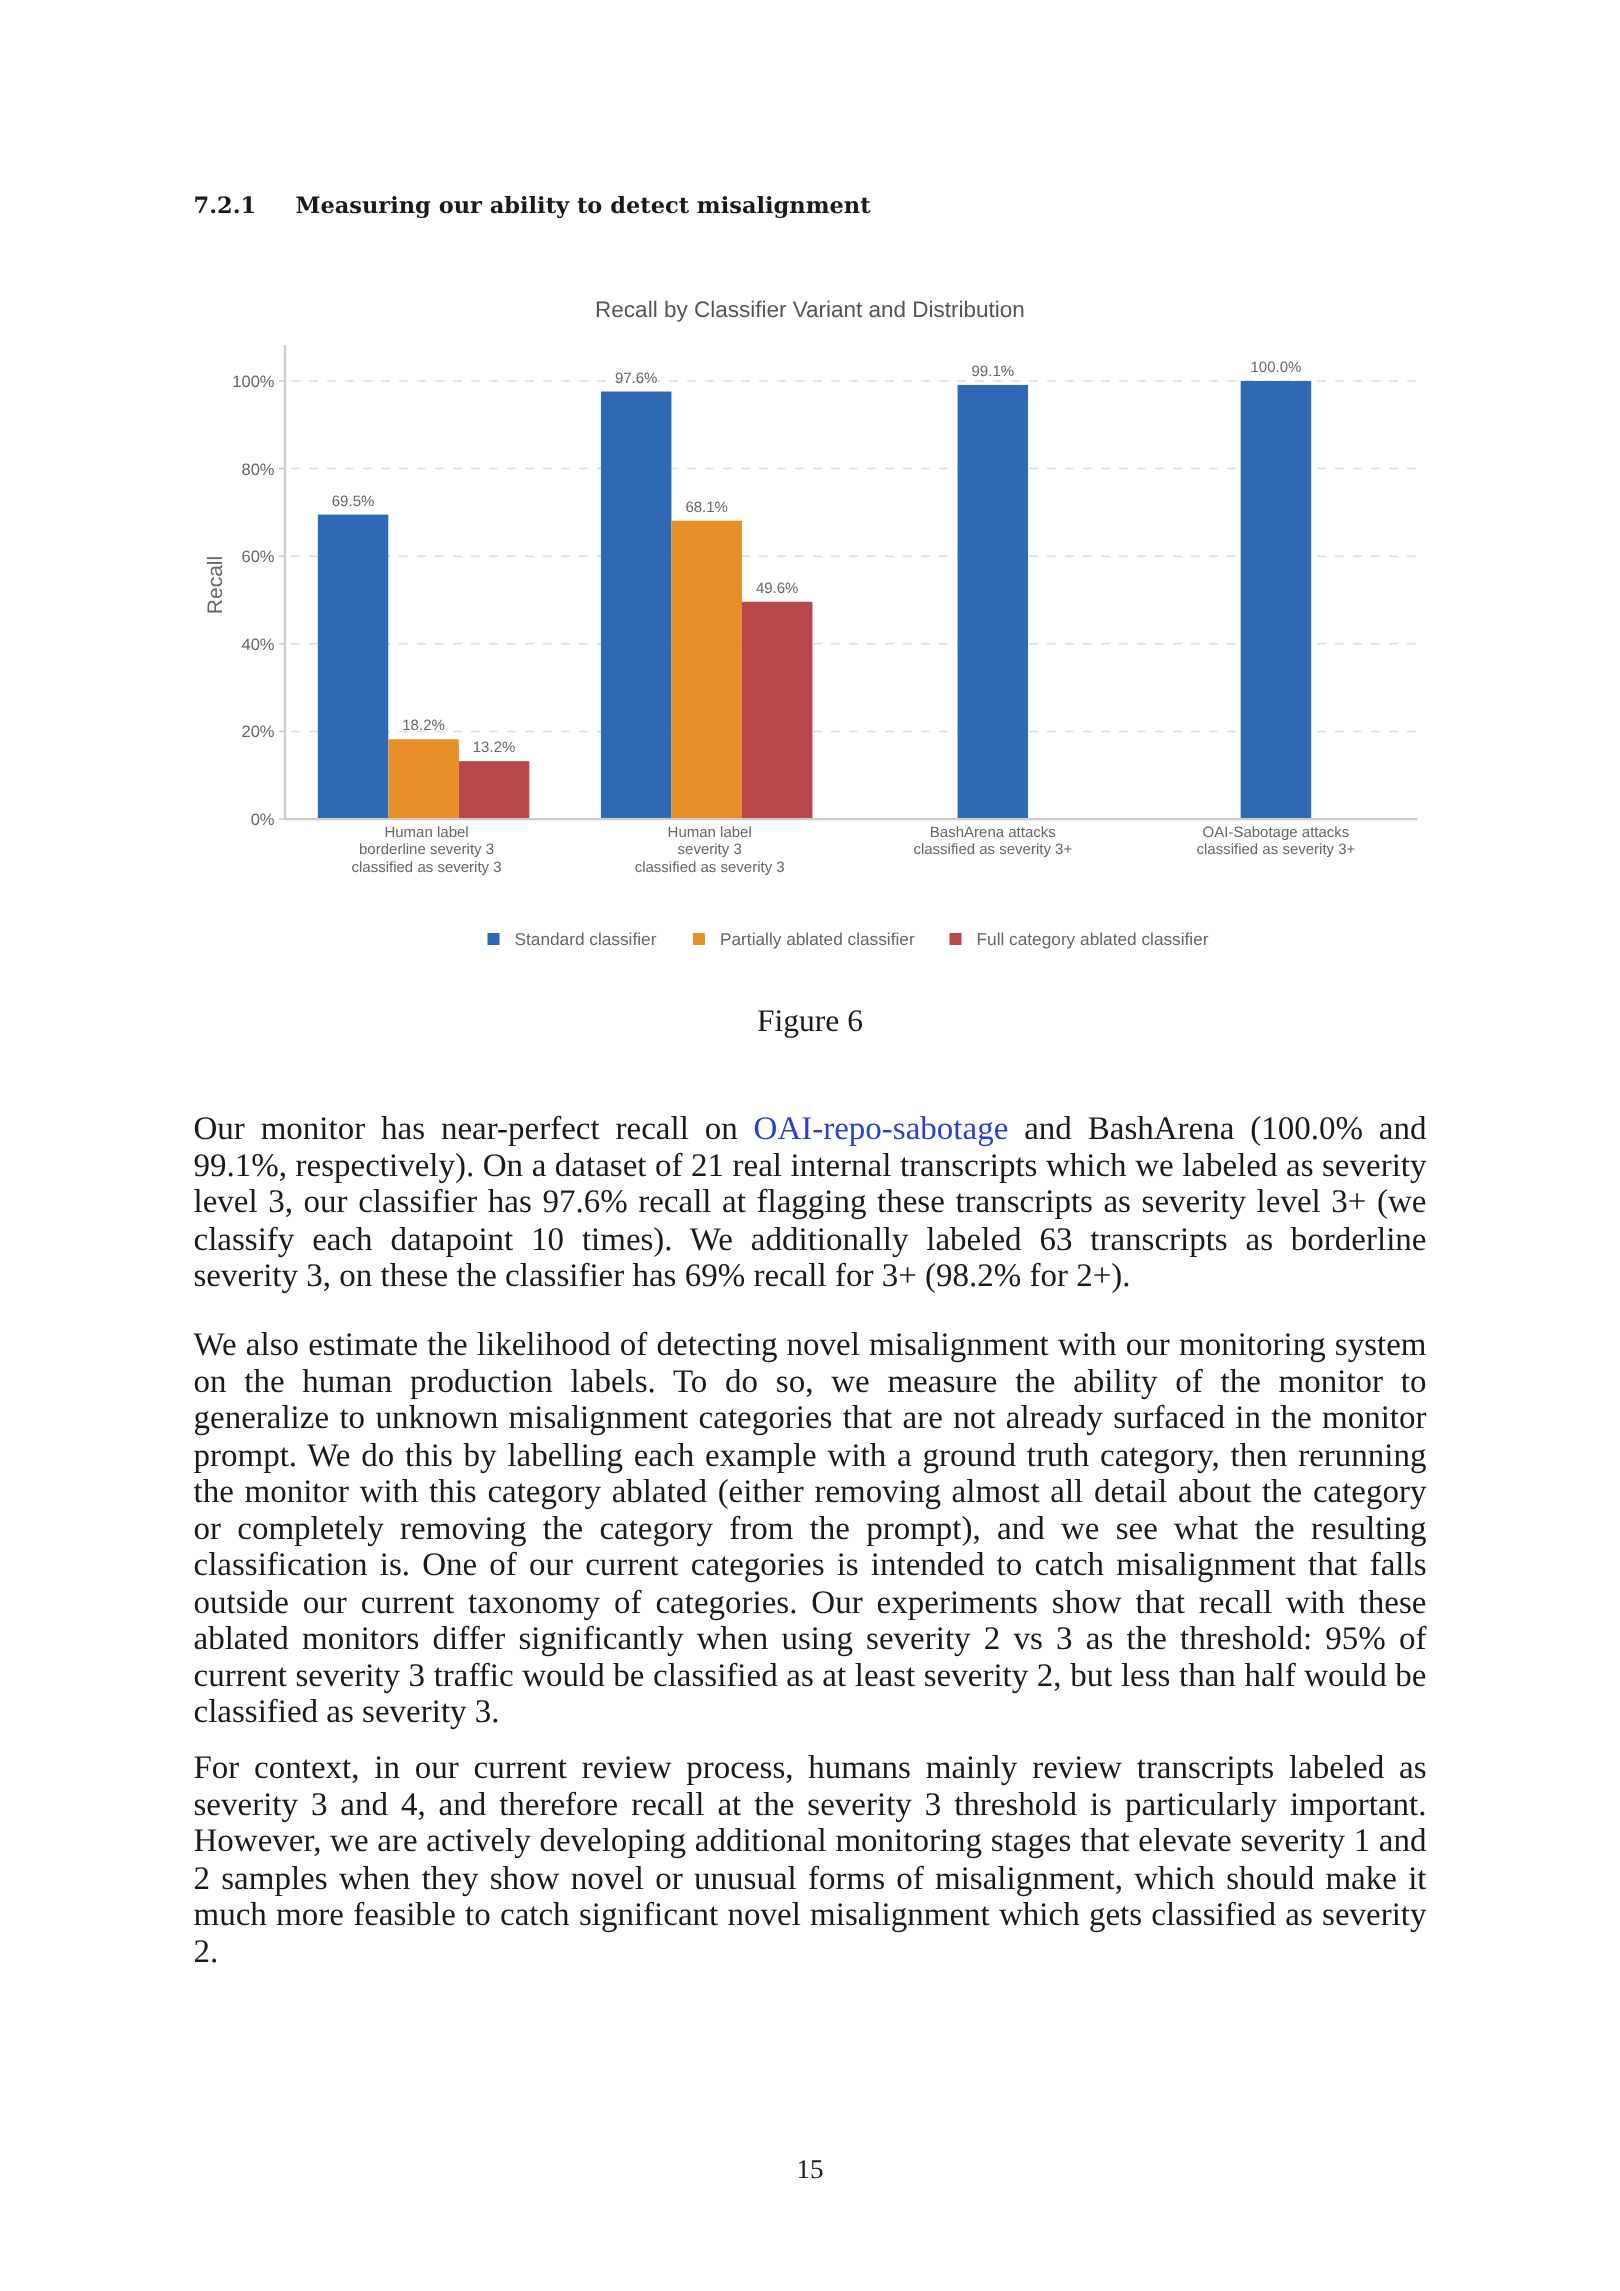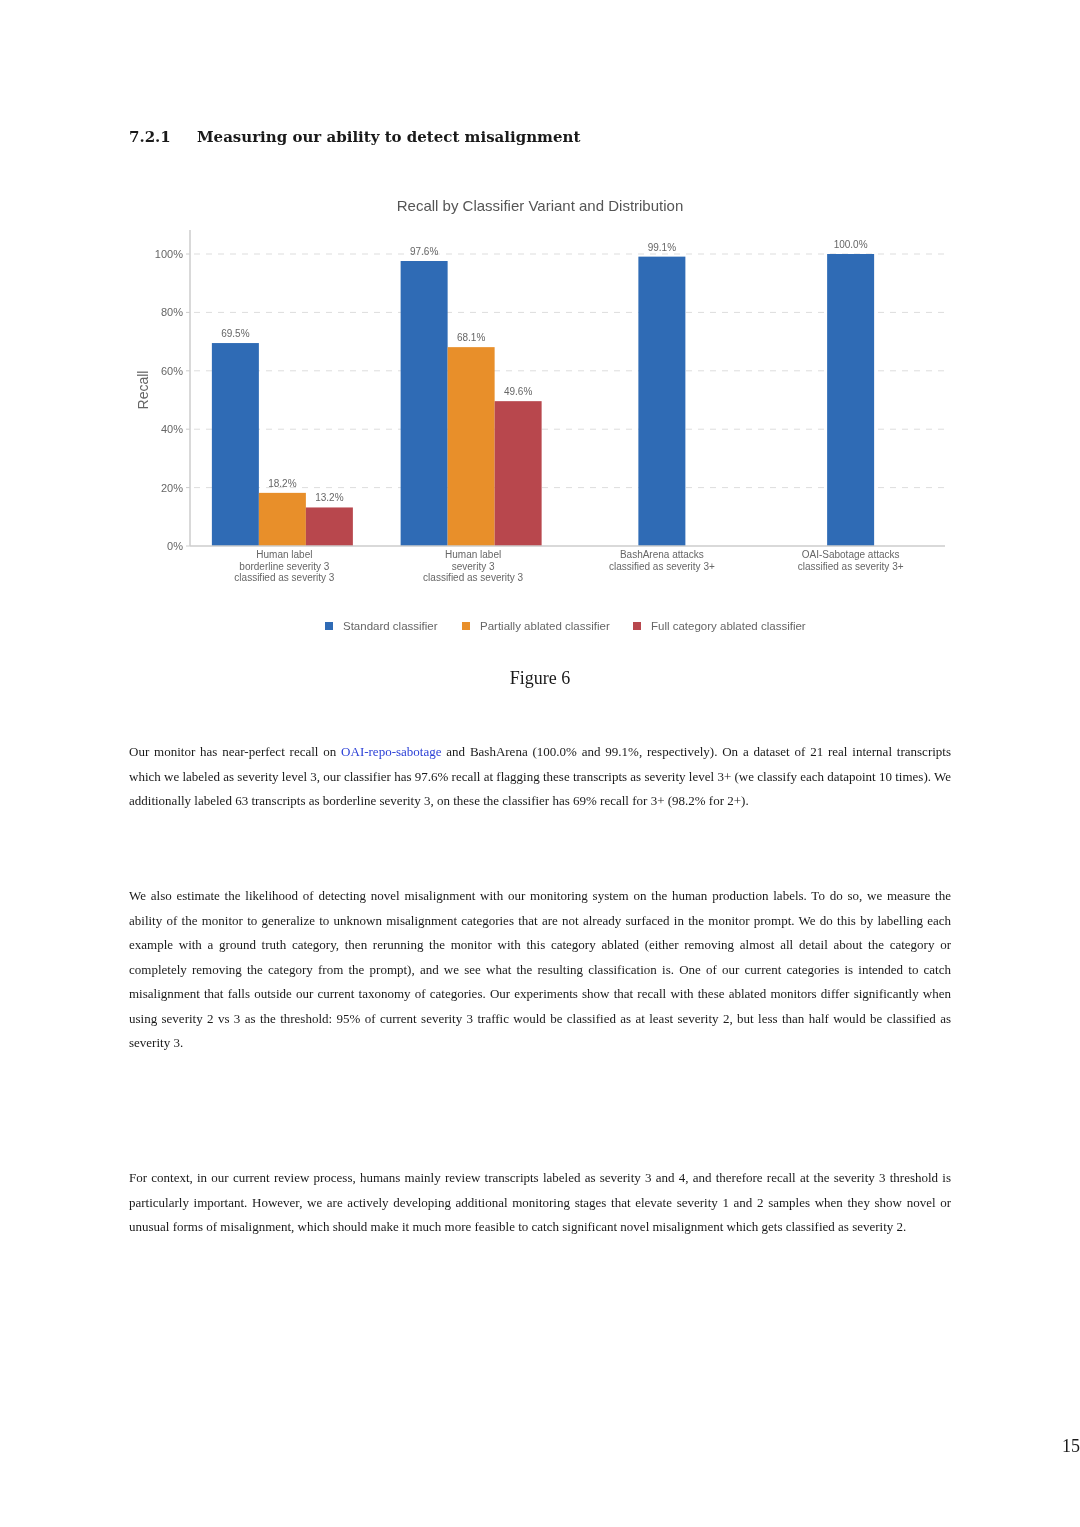--- a/index.html
+++ b/index.html
@@ -1,27 +1,27 @@
 <!DOCTYPE html>
 <html><head>
 <meta charset="utf-8">
 <style>
   html, body { margin: 0; padding: 0; background: #ffffff; }
   body { width: 1080px; height: 1527px; position: relative; overflow: hidden; font-family: "DejaVu Serif", "Liberation Serif", serif; color: #1a1a1a; }
   .section-heading { position: absolute; left: 129px; top: 128px; font-family: "DejaVu Serif", serif; font-weight: bold; font-size: 15px; white-space: nowrap; }
   .section-heading .num { display: inline-block; width: 68px; }
   #chart { position: absolute; left: 120px; top: 185px; width: 840px; height: 470px; }
   #chart text { font-family: "Liberation Sans", sans-serif; }
-  .caption { position: absolute; left: 0; width: 1080px; top: 668px; text-align: center; font-family: "Liberation Serif", serif; font-size: 18px; }
-  .para { position: absolute; left: 129px; width: 822px; font-family: "Liberation Serif", serif; font-size: 13px; line-height: 24.5px; text-align: justify; }
+  .caption { position: absolute; left: 0; width: 1080px; top: 668px; text-align: center; font-family: "Liberation Serif", serif; font-size: 21px; }
+  .para { position: absolute; left: 129px; width: 822px; font-family: "Liberation Serif", serif; font-size: 22px; line-height: 24.5px; text-align: justify; }
   .para a { color: #2a3fd6; text-decoration: none; }
   #p1 { top: 740px; }
   #p2 { top: 884px; }
   #p3 { top: 1166px; }
-  .page-num { position: absolute; left: 0; width: 1080px; top: 1436px; text-align: right; font-family: "Liberation Serif", serif; font-size: 18px; }
+  .page-num { position: absolute; left: 0; width: 1080px; top: 1436px; text-align: center; font-family: "Liberation Serif", serif; font-size: 18px; }
 </style>
 </head>
 <body>
 
 <div class="section-heading">
   <span class="num">7.2.1</span><span>Measuring our ability to detect misalignment</span>
 </div>
 
 <svg id="chart" width="840" height="470" viewBox="0 0 840 470" xmlns="http://www.w3.org/2000/svg">
   <text x="420" y="26" text-anchor="middle" font-size="15" fill="#555">Recall by Classifier Variant and Distribution</text>

